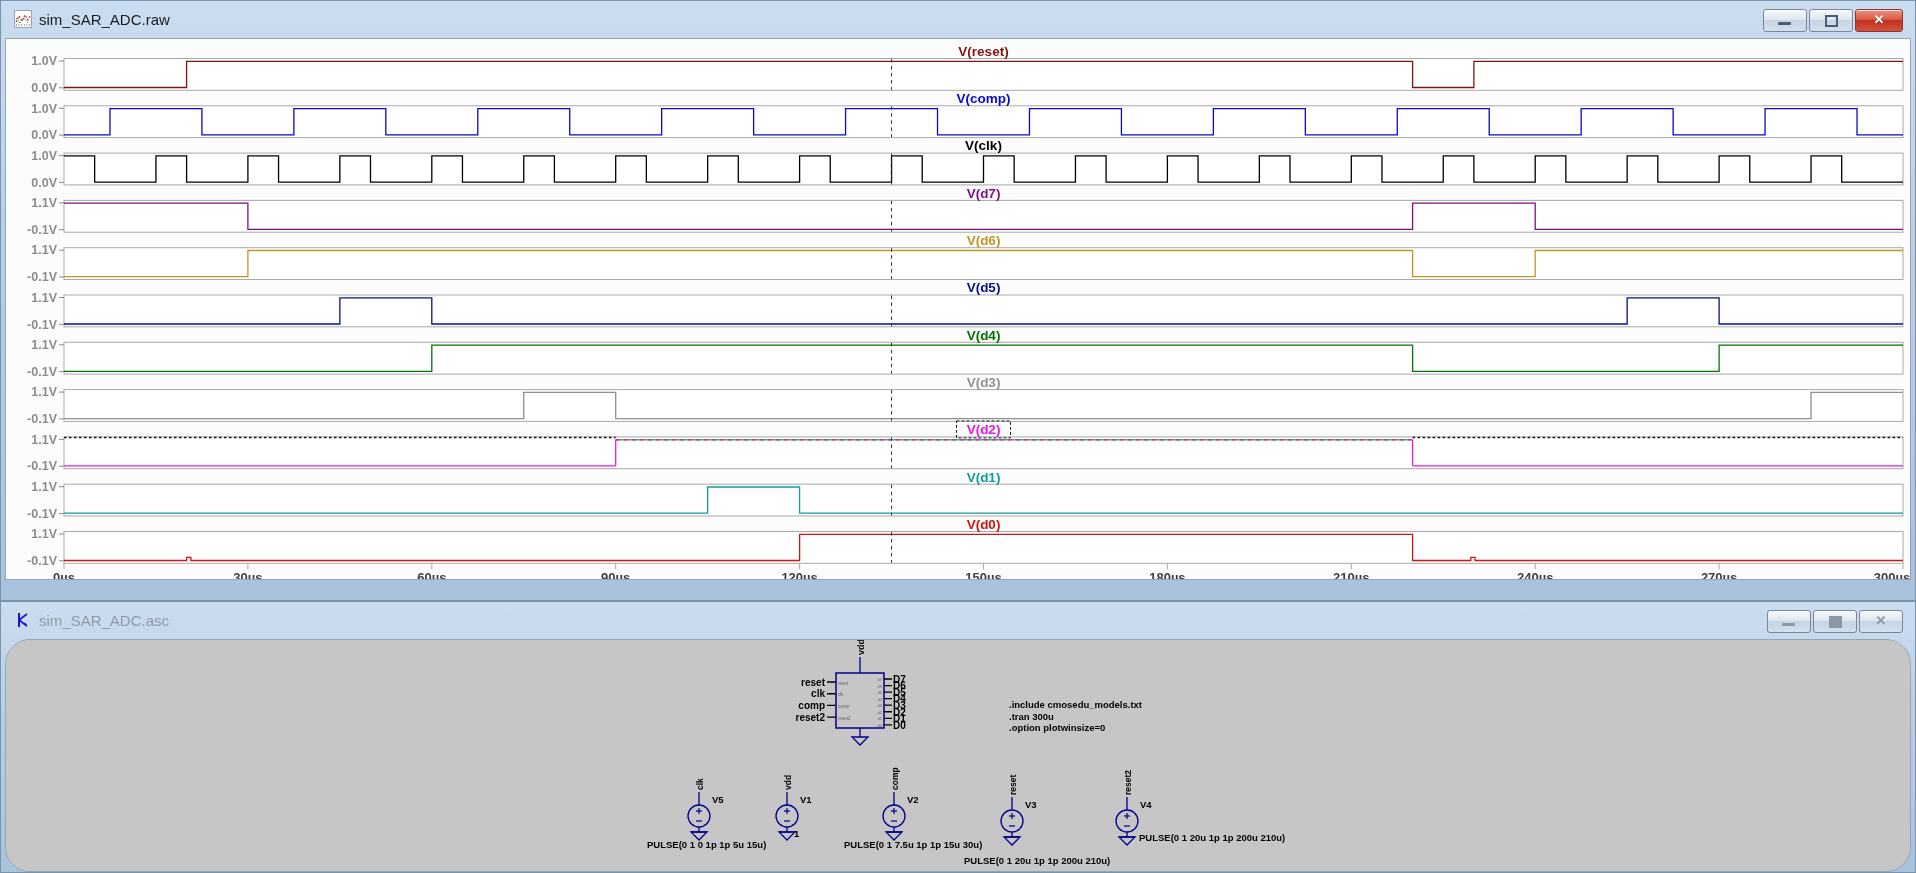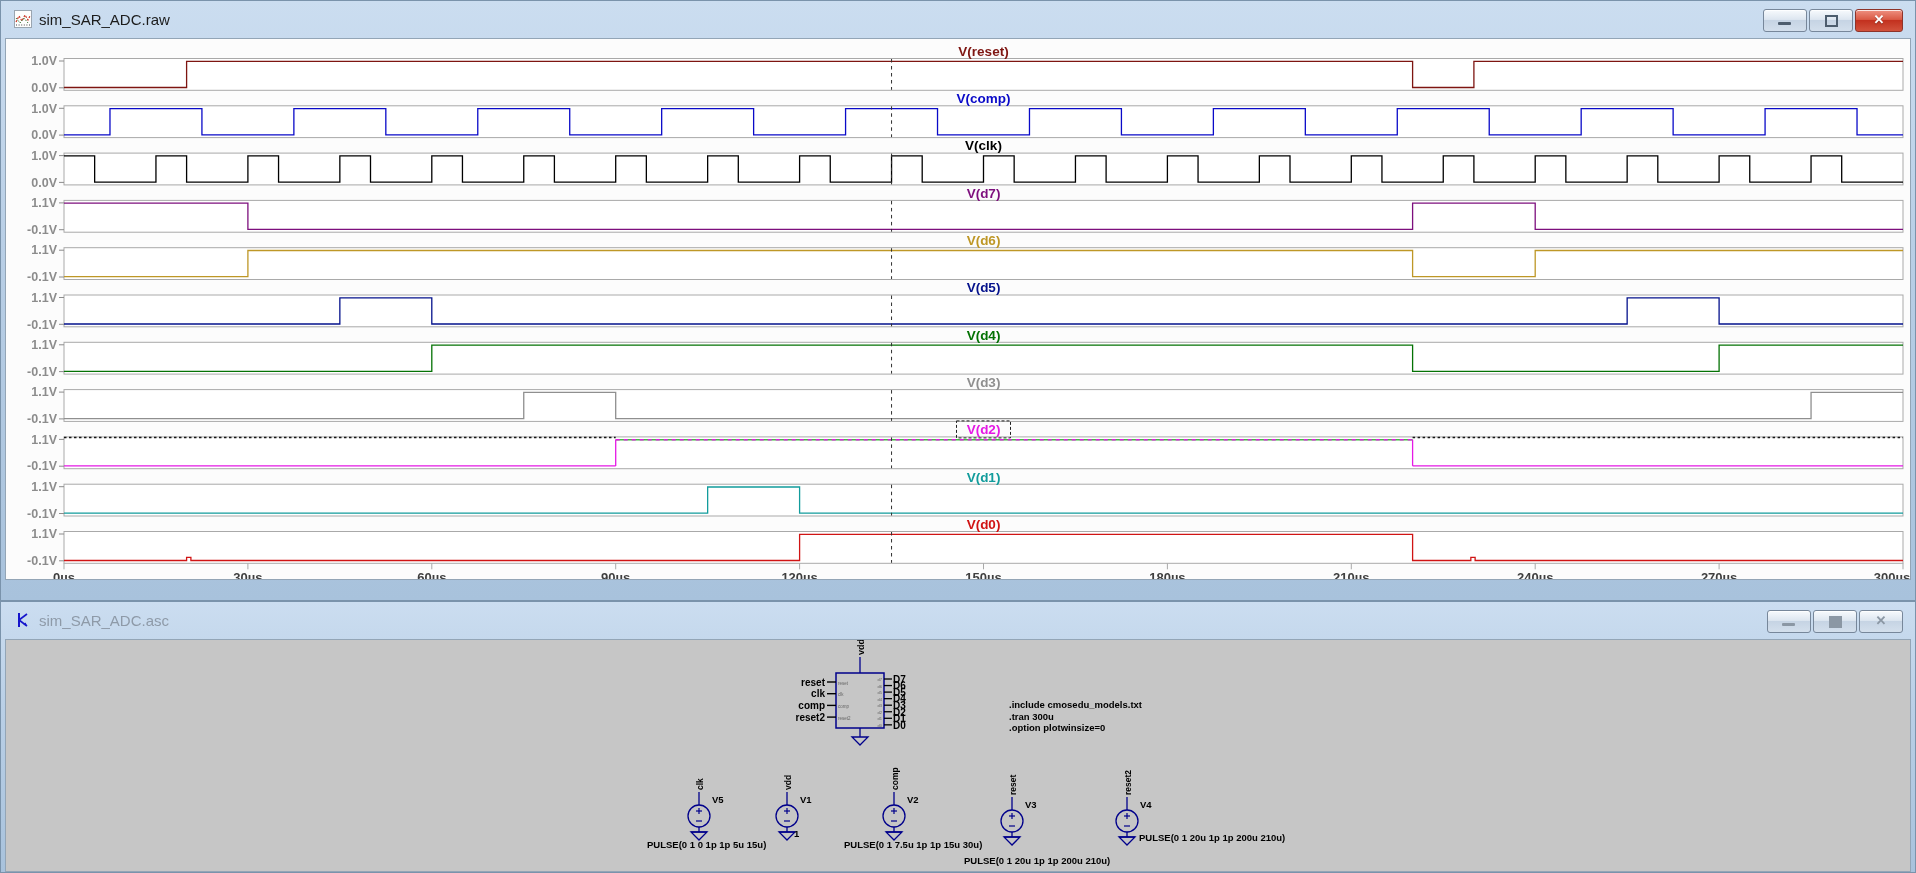--- a/index.html
+++ b/index.html
@@ -18,21 +18,21 @@
   .wbtn.close-active{width:46px;border:1px solid #8E342A;
         background:linear-gradient(180deg,#EE9181 0%,#DA5A45 45%,#C3311F 50%,#D2523C 100%);}
   .glyph-min{position:absolute;left:14px;top:12px;width:13px;height:3px;background:#4D5D6E;border-radius:1px;}
   .glyph-max{position:absolute;left:15px;top:5px;width:9px;height:8px;border:2px solid #4D5D6E;}
   .glyph-x{position:absolute;width:100%;top:2px;text-align:center;font-size:13px;font-weight:bold;color:#fff;text-shadow:0 1px 1px rgba(0,0,0,.35);}
   .inactive .glyph-min,.inactive .glyph-max{background-color:#8B97A4;border-color:#8B97A4;}
   .inactive .glyph-min{background:#8B97A4;}
   .glyph-x.gray{color:#8B97A4;text-shadow:none;}
   .client{position:absolute;left:4px;right:4px;border:1px solid #93A5B6;background:#FCFCFC;overflow:hidden;}
   #wave-client{top:37px;bottom:20px;}
-  #schem-client{top:37px;bottom:0;background:#C6C6C6;}
+  #schem-client{top:37px;bottom:0;background:#C6C6C6;border-radius:25px;}
   svg text{font-family:"Liberation Sans",sans-serif;}
 </style>
 </head>
 <body>
 <div id="stage">
 
   <div class="win" id="raw-win" style="top:0;height:601px;">
     <div class="titlebar">
       <svg class="title-icon" viewBox="0 0 18 18">
         <rect x="0.5" y="0.5" width="17" height="17" fill="#FDFDFD" stroke="#9AA5B0"></rect>

